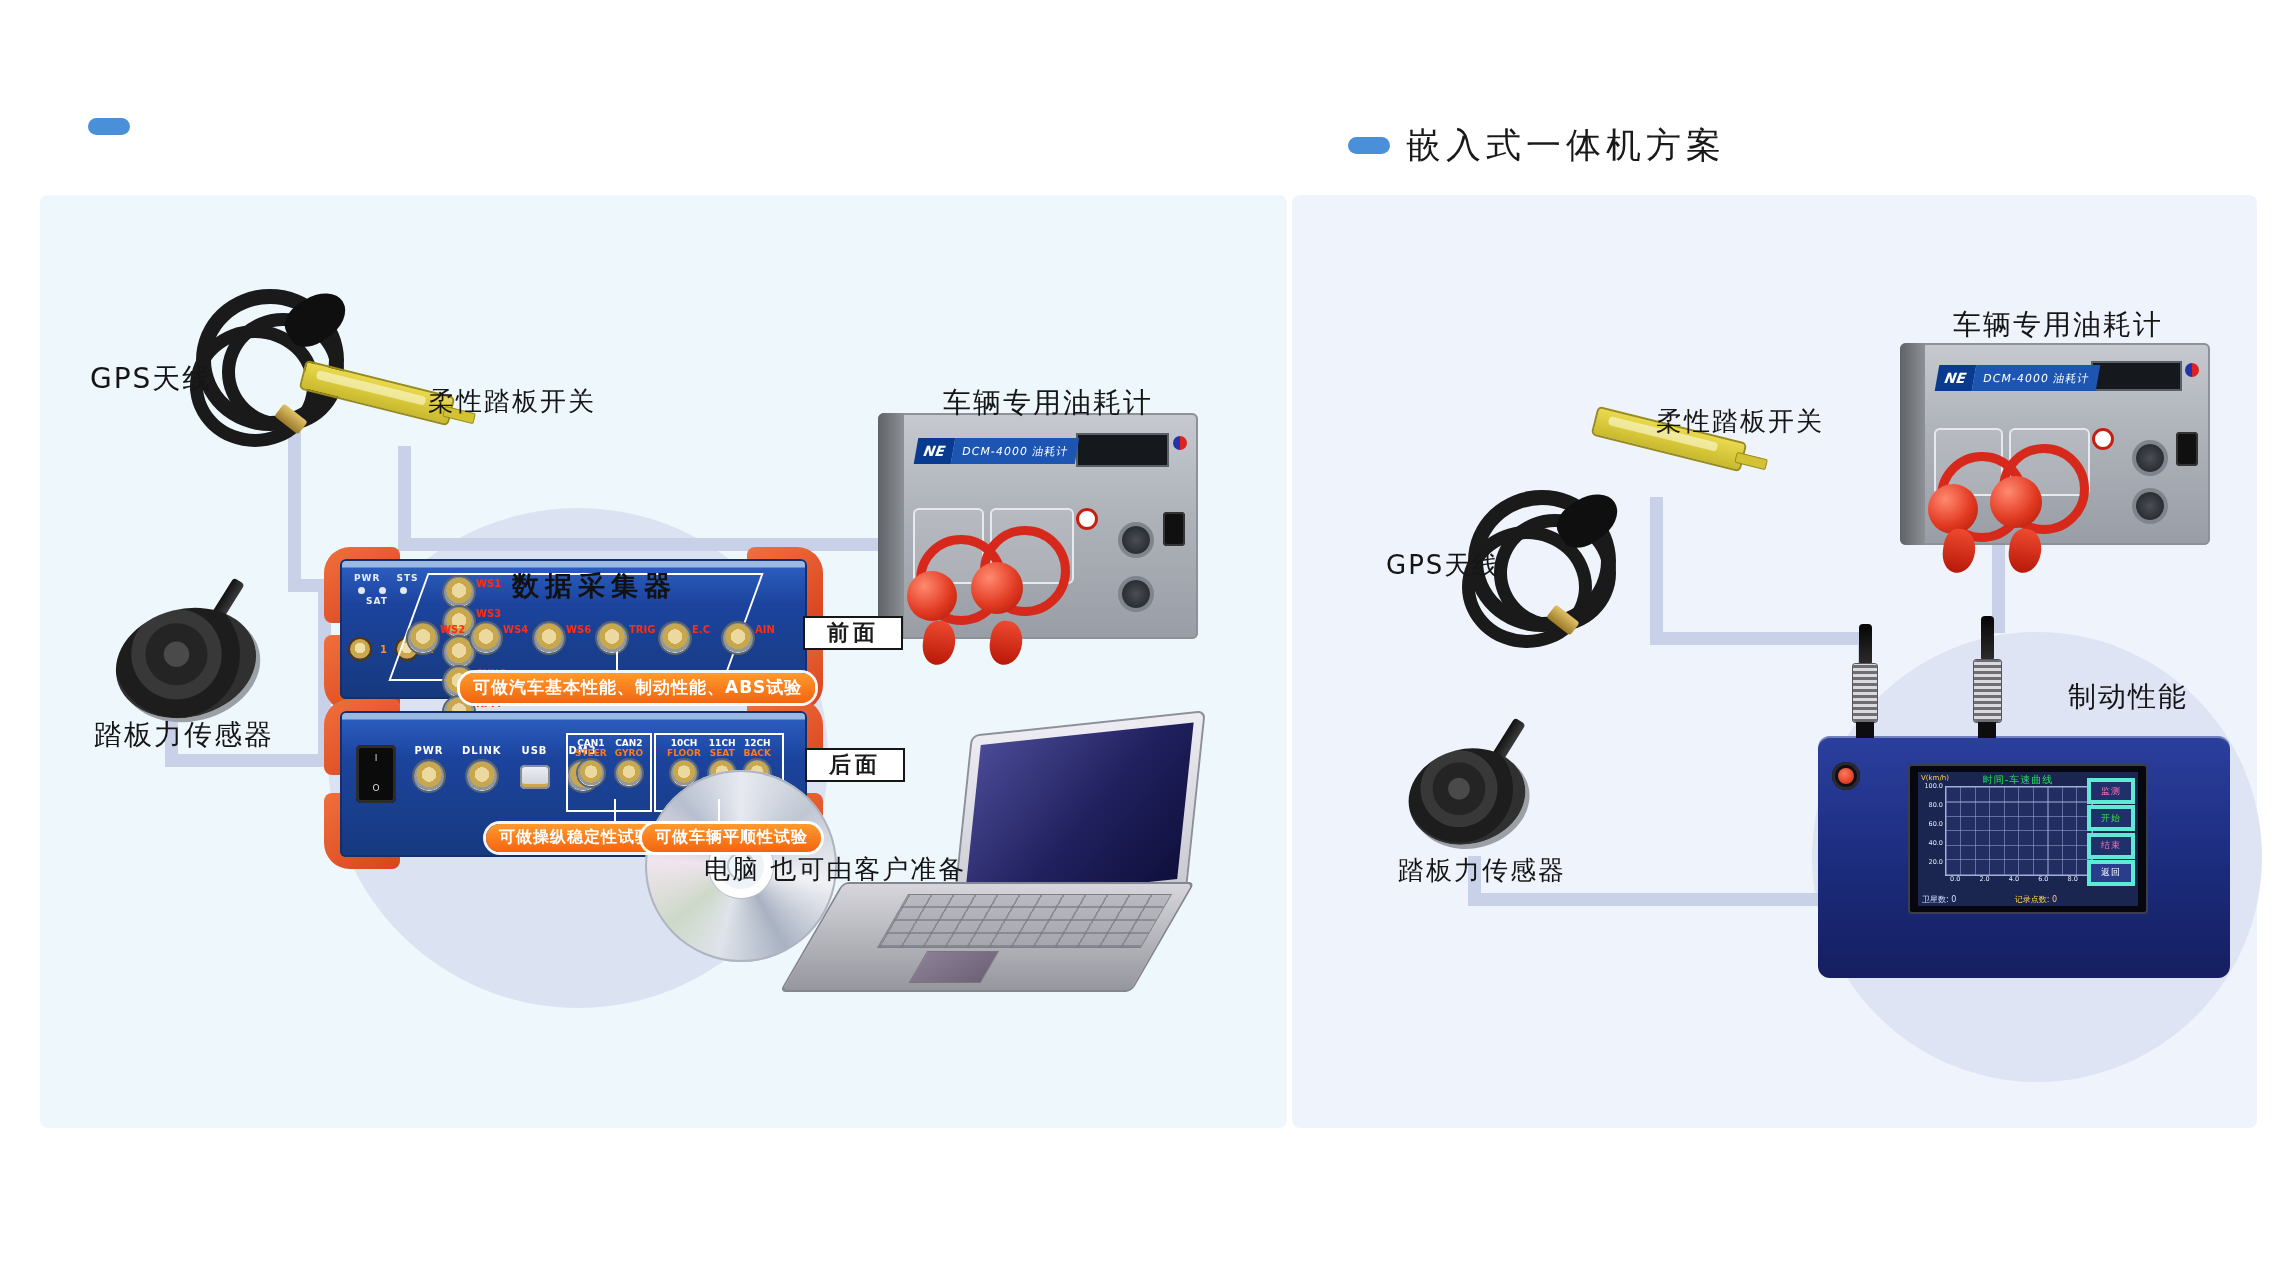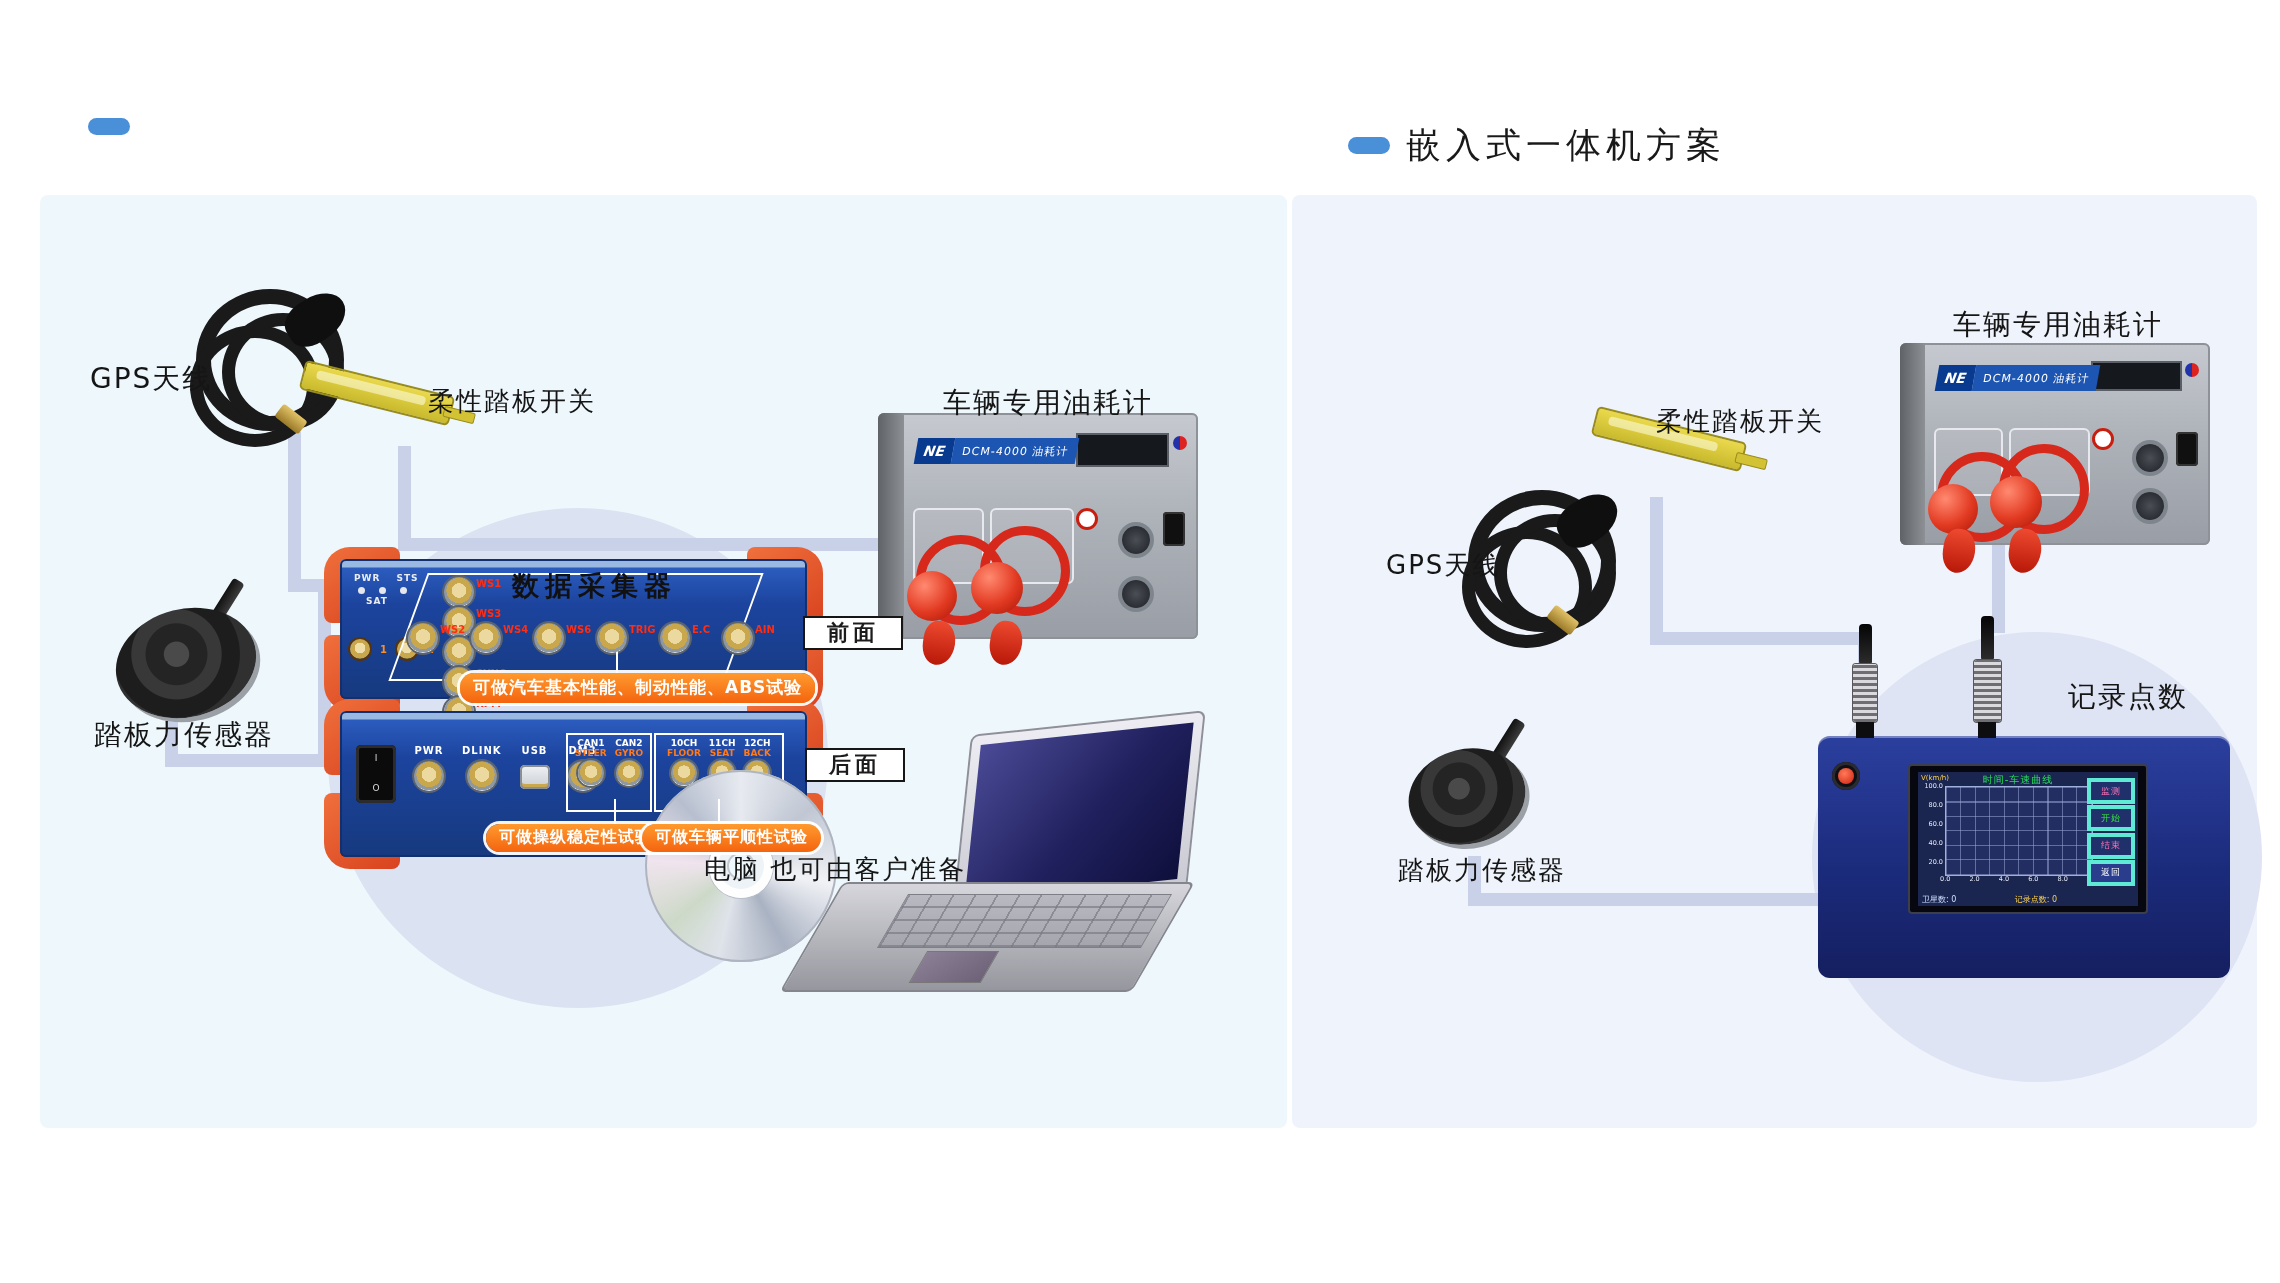--- a/index.html
+++ b/index.html
@@ -178,21 +178,21 @@
   .hs-inner{position:relative;width:100%;height:100%;background:#1a2550;}
   .hs-ylabel{position:absolute;left:3px;top:2px;font-size:7px;color:#ffd24a;}
   .hs-title{position:absolute;left:30px;right:50px;top:1px;text-align:center;font-size:10px;color:#25e05a;
      letter-spacing:1px;white-space:nowrap;}
   .hs-grid{position:absolute;left:27px;top:14px;width:146px;height:88px;border:1px solid #9fb0dd;
      background:repeating-linear-gradient(90deg,rgba(160,175,220,.5) 0 1px,transparent 1px 14.5px),
                 repeating-linear-gradient(0deg,rgba(160,175,220,.5) 0 1px,transparent 1px 14.5px),
                 linear-gradient(#222e62,#222e62);}
   .hs-yticks{position:absolute;left:1px;top:10px;width:24px;height:84px;display:flex;flex-direction:column;
      justify-content:space-between;font-size:6.5px;color:#e8ecf8;text-align:right;}
-  .hs-xticks{position:absolute;left:22px;top:103px;width:158px;display:flex;justify-content:space-between;
+  .hs-xticks{position:absolute;left:32px;top:103px;width:158px;display:flex;justify-content:space-between;
      font-size:6.5px;color:#e8ecf8;}
   .hs-buttons{position:absolute;right:3px;top:6px;height:108px;display:flex;flex-direction:column;
      justify-content:space-between;}
   .hs-btn{width:40px;height:18px;border:4px solid #5eead4;background:#20306b;display:flex;align-items:center;
      justify-content:center;font-size:9px;letter-spacing:1px;}
   .hs-buttons div:nth-of-type(1){color:#ff72b4;}
   .hs-buttons div:nth-of-type(2){color:#35e83a;}
   .hs-buttons div:nth-of-type(3){color:#ff72b4;}
   .hs-buttons div:nth-of-type(4){color:#ffffff;background:#2a3d8c;}
   .hs-sat{position:absolute;left:4px;bottom:1px;font-size:8px;color:#cfe0ff;}
@@ -490,21 +490,21 @@
   <div class="hplug" style="left:1850px;top:624px;width:30px;">
     <div class="tip"></div>
     <div class="barrel"></div>
     <div class="base"></div>
   </div>
   <div class="hplug" style="left:1970px;top:616px;width:34px;">
     <div class="tip" style="height:44px;"></div>
     <div class="barrel" style="height:62px;width:27px;"></div>
     <div class="base"></div>
   </div>
-  <div class="lbl lbl-big" style="left:2068px;top:678px;">记录点数</div>
+  <div class="lbl lbl-big" style="left:2068px;top:678px;">制动性能</div>
 
   <div class="host">
     <div class="rbtn"></div>
     <div class="hscreen">
       <div class="hs-inner">
         <div class="hs-ylabel">V(km/h)</div>
         <div class="hs-title">时间-车速曲线</div>
         <div class="hs-grid"></div>
         <div class="hs-yticks">
 

